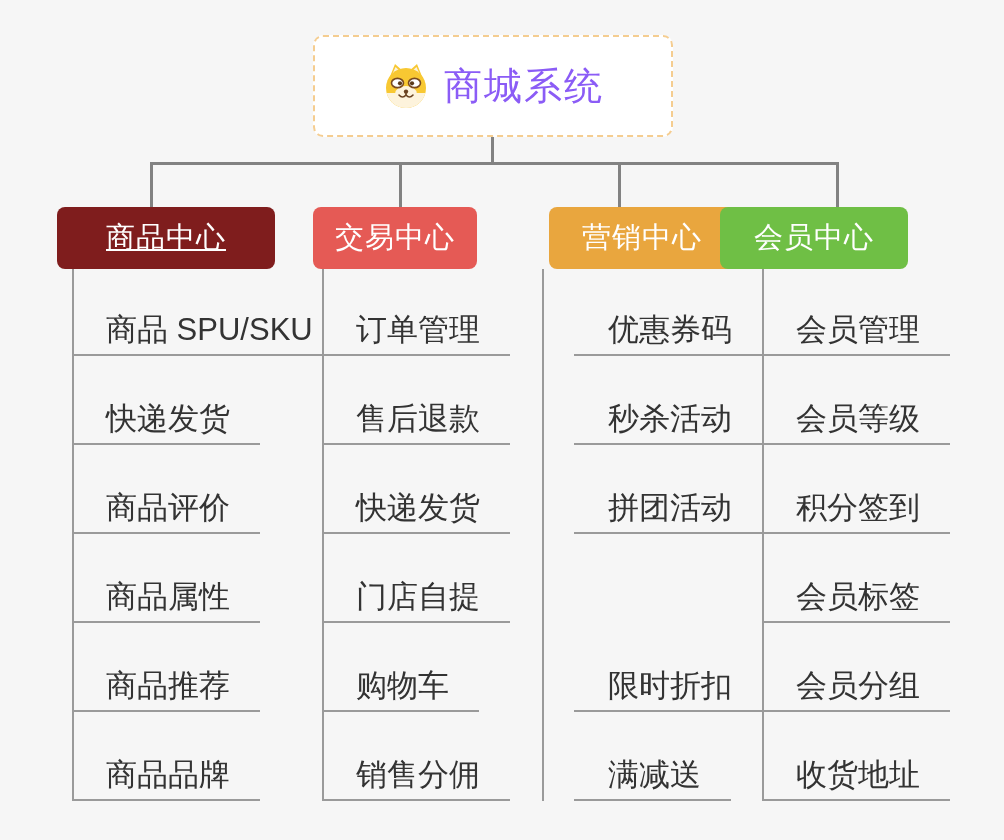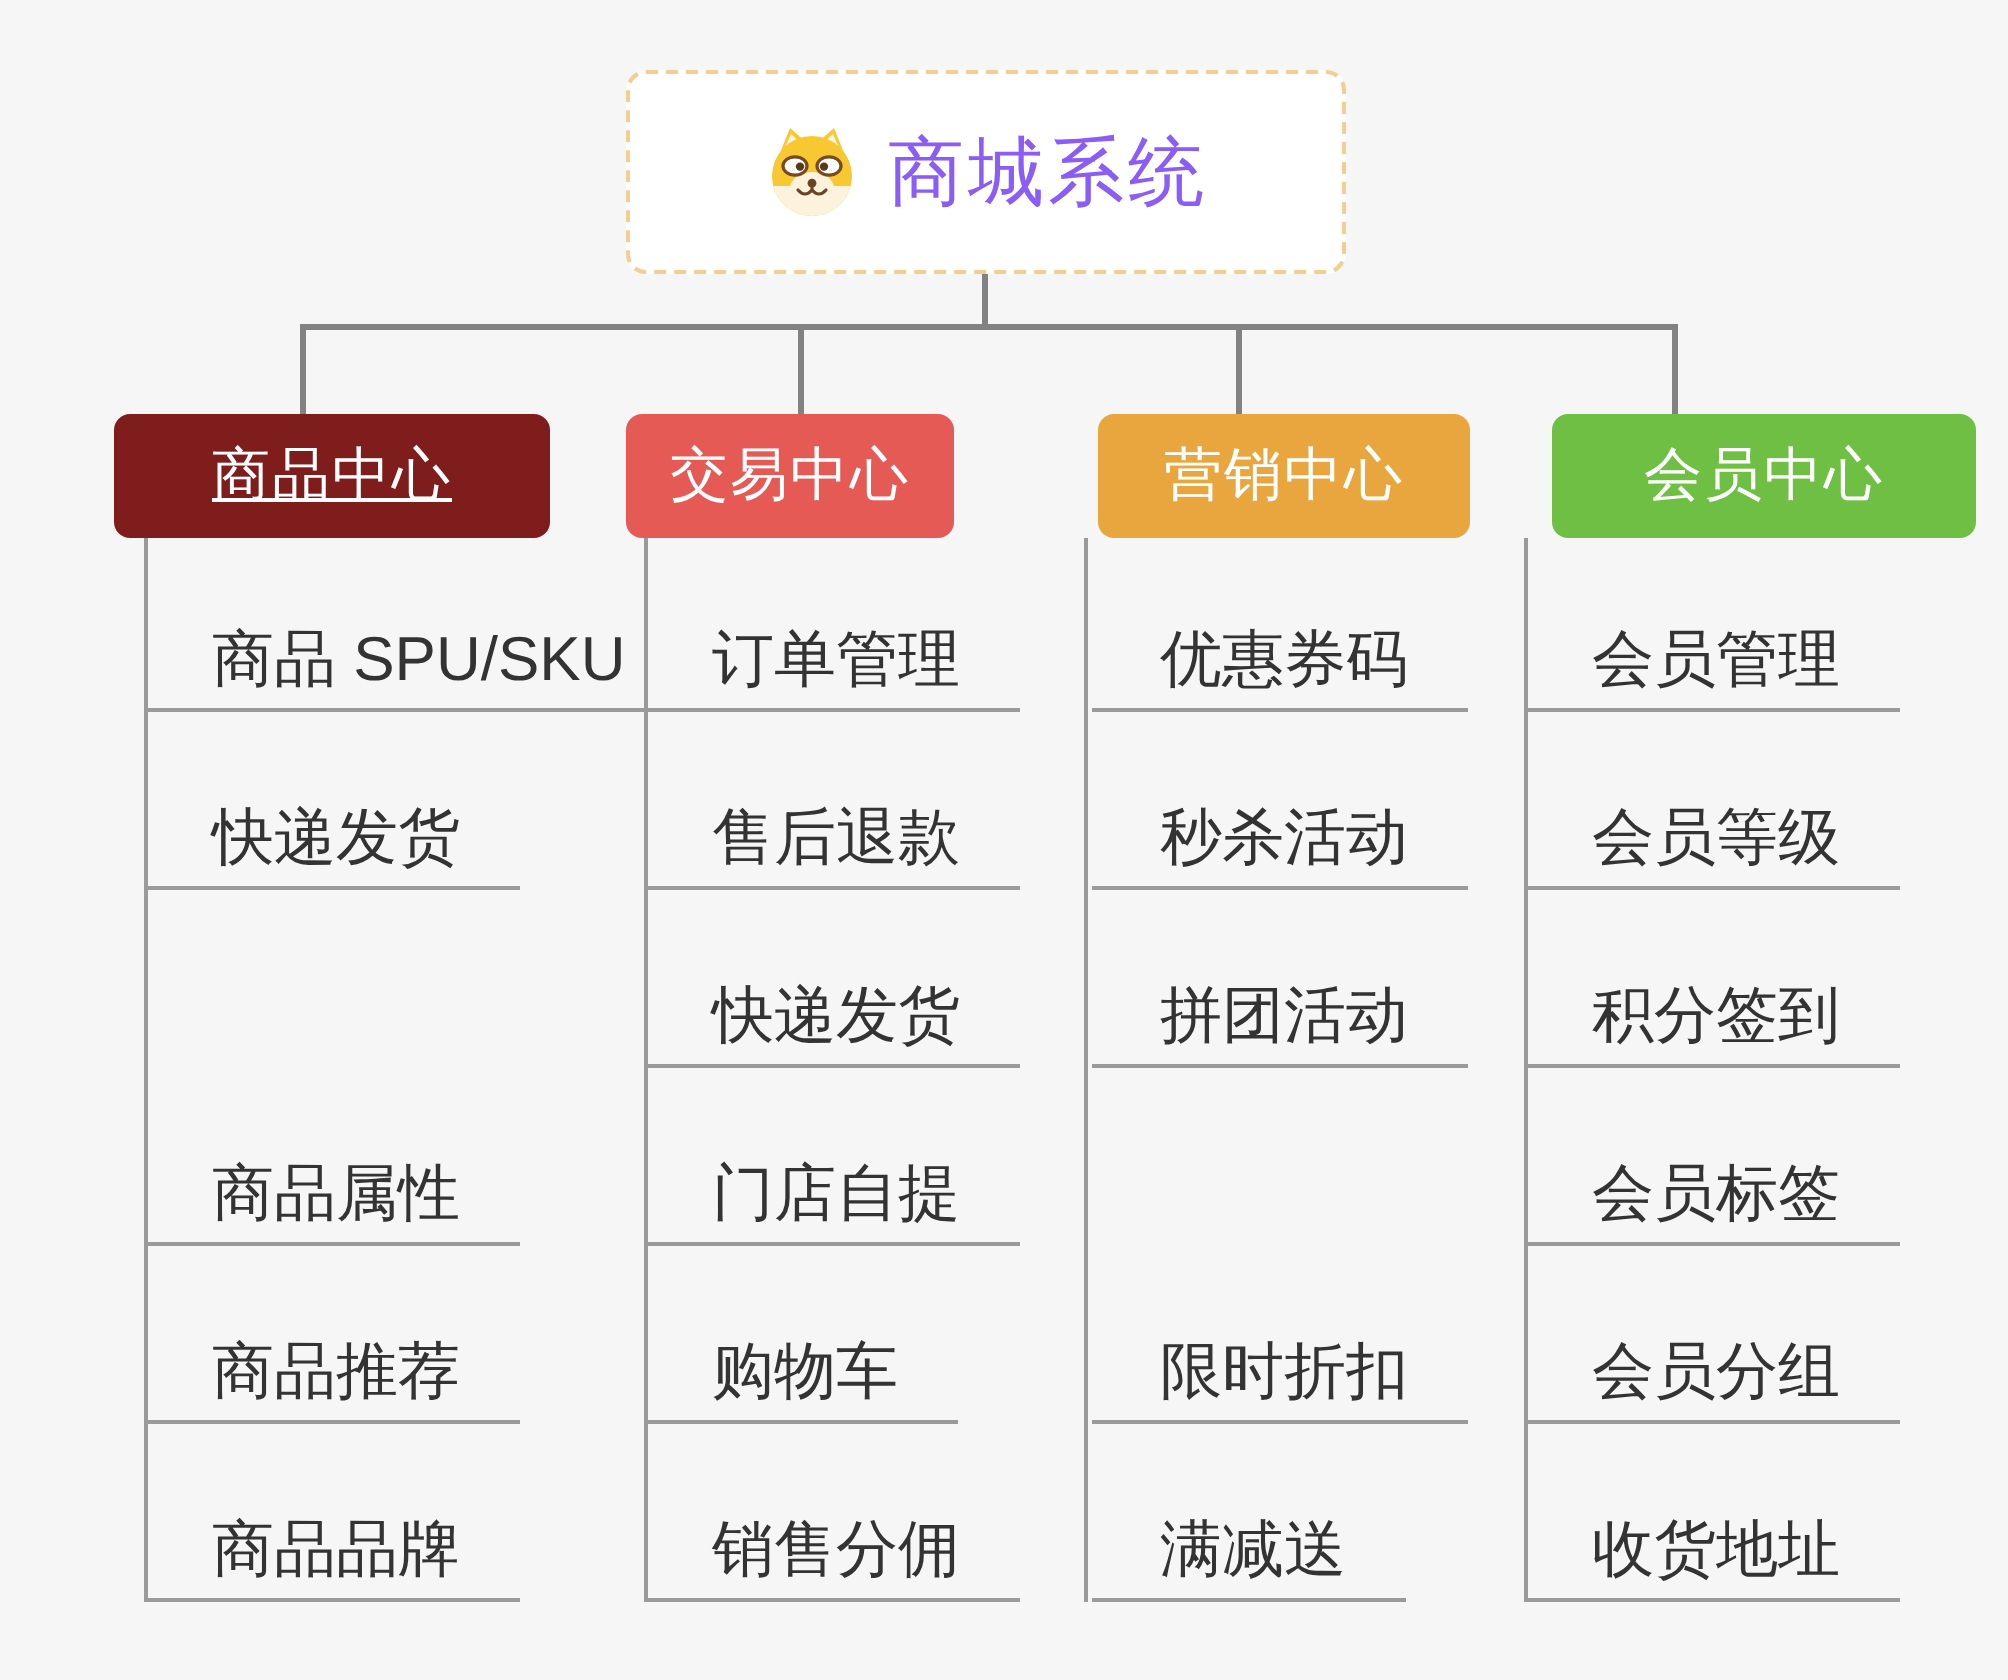--- a/index.html
+++ b/index.html
@@ -60,21 +60,21 @@
     align-items: center;
     justify-content: center;
     color: #FFFFFF;
     font-size: 29px;
     letter-spacing: 1px;
     cursor: default;
   }
   .bx0 { left: 57px;  width: 218px; background: #7f1d1d; text-decoration: underline; }
   .bx1 { left: 297px; width: 164px; background: #E55A55; margin-left: 16px; }
   .bx2 { left: 549px; width: 186px; background: #E9A63E; }
-  .bx3 { left: 776px; width: 212px; background: #6FBF45; }
+  .bx3 { left: 720px; width: 188px; background: #6FBF45; }
 
   
   .tree-line {
     position: absolute;
     top: 269px;
     height: 532px;
     width: 2px;
     background: #9A9A9A;
   }
   .tl0 { left: 72px; }
@@ -87,21 +87,21 @@
     display: inline-block;
     white-space: nowrap;
     font-size: 31px;
     line-height: 36px;
     color: #333333;
     padding: 0 30px 6px 34px;
     border-bottom: 2px solid #9A9A9A;
   }
   .lx0 { left: 72px; }
   .lx1 { left: 322px; }
-  .lx2 { left: 546px; }
+  .lx2 { left: 574px; }
   .lx3 { left: 762px; }
   .r0 { top: 312px; }
   .r1 { top: 401px; }
   .r2 { top: 490px; }
   .r3 { top: 579px; }
   .r4 { top: 668px; }
   .r5 { top: 757px; }
 </style>
 </head>
 <body>
@@ -153,20 +153,21 @@
     <span>会员中心</span>
   </div>
 
   <div class="tree-line tl0"></div>
   <div class="tree-line tl1"></div>
   <div class="tree-line tl2"></div>
   <div class="tree-line tl3"></div>
 
   <div class="leaf lx0 r0">商品 SPU/SKU</div>
   <div class="leaf lx0 r1">快递发货</div>
+  <div class="leaf lx0 r2">商品评价</div>
   <div class="leaf lx0 r3">商品属性</div>
   <div class="leaf lx0 r4">商品推荐</div>
   <div class="leaf lx0 r5">商品品牌</div>
 
   <div class="leaf lx1 r0">订单管理</div>
   <div class="leaf lx1 r1">售后退款</div>
   <div class="leaf lx1 r2">快递发货</div>
   <div class="leaf lx1 r3">门店自提</div>
   <div class="leaf lx1 r4">购物车</div>
   <div class="leaf lx1 r5">销售分佣</div>

